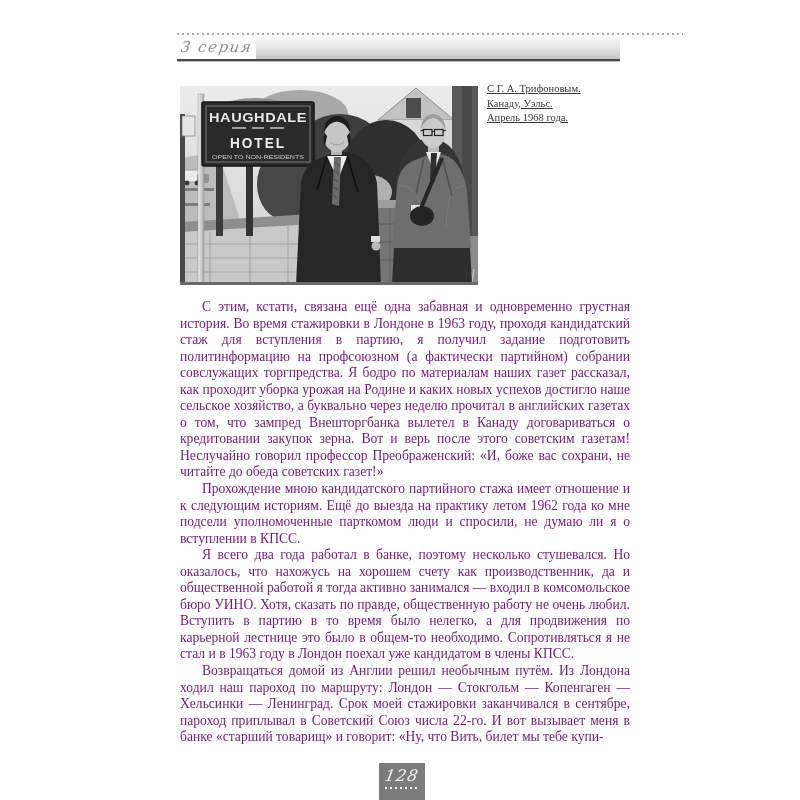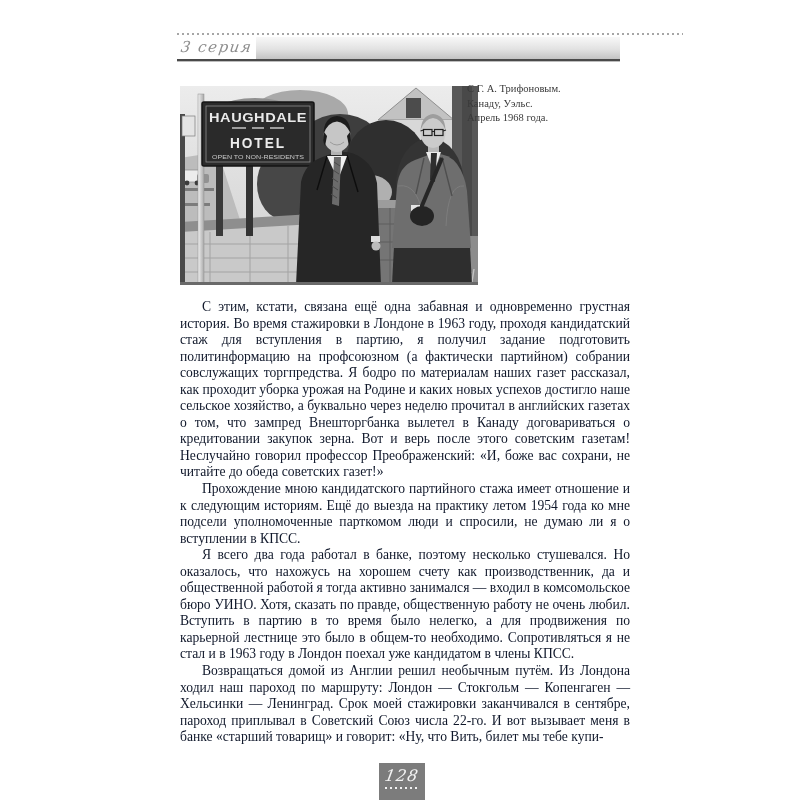--- a/index.html
+++ b/index.html
@@ -24,28 +24,28 @@
   .header-rule{
     position:absolute; left:177px; top:59px; width:443px; height:2px;
     background:#4a4a4a; box-shadow:0 1px 0 #bdbdbd;
   }
 
   
   .photo{ position:absolute; left:180px; top:86px; width:298px; height:188px; }
   .photo svg{ display:block; }
 
   .caption{
-    position:absolute; left:467px; top:82px; width:150px;
-    font-size:10.5px; line-height:14.5px; color:#3a3a3a;
+    position:absolute; left:487px; top:82px; width:150px;
+    font-size:10.5px; line-height:14.5px; color:#3a3a3a;text-decoration:underline;
   }
 
   
   .body-text{
     position:absolute; left:180px; top:299px; width:450px;
-    font-size:13.6px; line-height:16.55px; color:#0f172a;
+    font-size:13.6px; line-height:16.55px; color:#701a75;
     text-align:justify;
   }
   .body-text p{ text-indent:22px; hyphens:none; }
 
   
   .footer-box{
     position:absolute; left:379px; top:763px; width:46px; height:37px;
     background:#7c7c7c; text-align:center; padding-top:3px;
   }
   .page-number{
@@ -186,21 +186,21 @@
 </figure>
 
 <div class="caption">
   <div>С Г. А. Трифоновым.</div>
   <div>Канаду, Уэльс.</div>
   <div>Апрель 1968 года.</div>
 </div>
 
 <div class="body-text">
   <p>С этим, кстати, связана ещё одна забавная и одновременно грустная история. Во время стажировки в Лондоне в 1963 году, проходя кандидатский стаж для вступления в партию, я получил задание подготовить политинформацию на профсоюзном (а фактически партийном) собрании совслужащих торгпредства. Я бодро по материалам наших газет рассказал, как проходит уборка урожая на Родине и каких новых успехов достигло наше сельское хозяйство, а буквально через неделю прочитал в английских газетах о том, что зампред Внешторгбанка вылетел в Канаду договариваться о кредитовании закупок зерна. Вот и верь после этого советским газетам! Неслучайно говорил профессор Преображенский: «И, боже вас сохрани, не читайте до обеда советских газет!»</p>
-  <p>Прохождение мною кандидатского партийного стажа имеет отношение и к следующим историям. Ещё до выезда на практику летом 1954 года ко мне подсели уполномоченные парткомом люди и спросили, не думаю ли я о вступлении в КПСС.</p>
+  <p>Прохождение мною кандидатского партийного стажа имеет отношение и к следующим историям. Ещё до выезда на практику летом 1962 года ко мне подсели уполномоченные парткомом люди и спросили, не думаю ли я о вступлении в КПСС.</p>
   <p>Я всего два года работал в банке, поэтому несколько стушевался. Но оказалось, что нахожусь на хорошем счету как производственник, да и общественной работой я тогда активно занимался — входил в комсомольское бюро УИНО. Хотя, сказать по правде, общественную работу не очень любил. Вступить в партию в то время было нелегко, а для продвижения по карьерной лестнице это было в общем-то необходимо. Сопротивляться я не стал и в 1963 году в Лондон поехал уже кандидатом в члены КПСС.</p>
   <p>Возвращаться домой из Англии решил необычным путём. Из Лондона ходил наш пароход по маршруту: Лондон — Стокгольм — Копенгаген — Хельсинки — Ленинград. Срок моей стажировки заканчивался в сентябре, пароход приплывал в Советский Союз числа 22-го. И вот вызывает меня в банке «старший товарищ» и говорит: «Ну, что Вить, билет мы тебе купи-</p>
 </div>
 
 <div class="footer-box">
   <span class="page-number">128</span>
   <div class="footer-dotted"></div>
 </div>
 
 </body></html>

